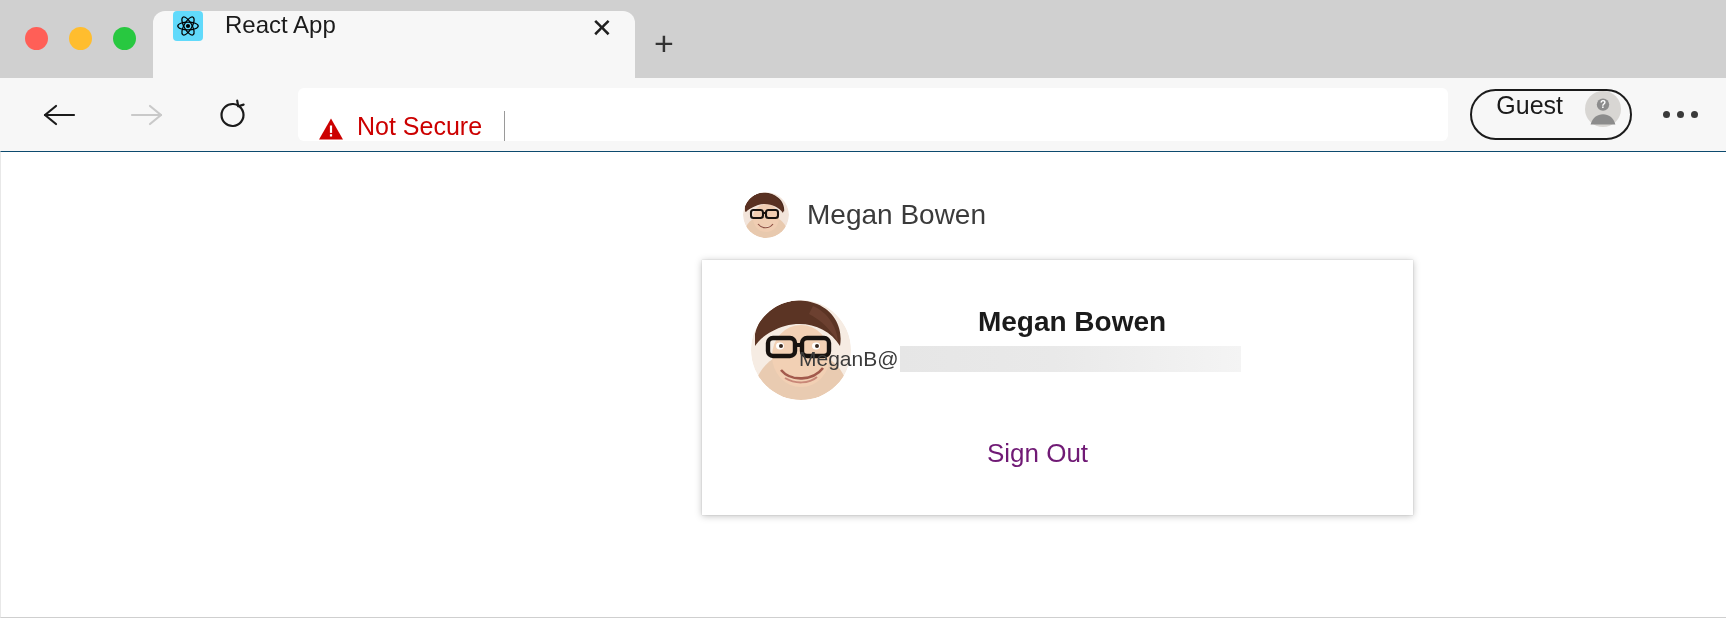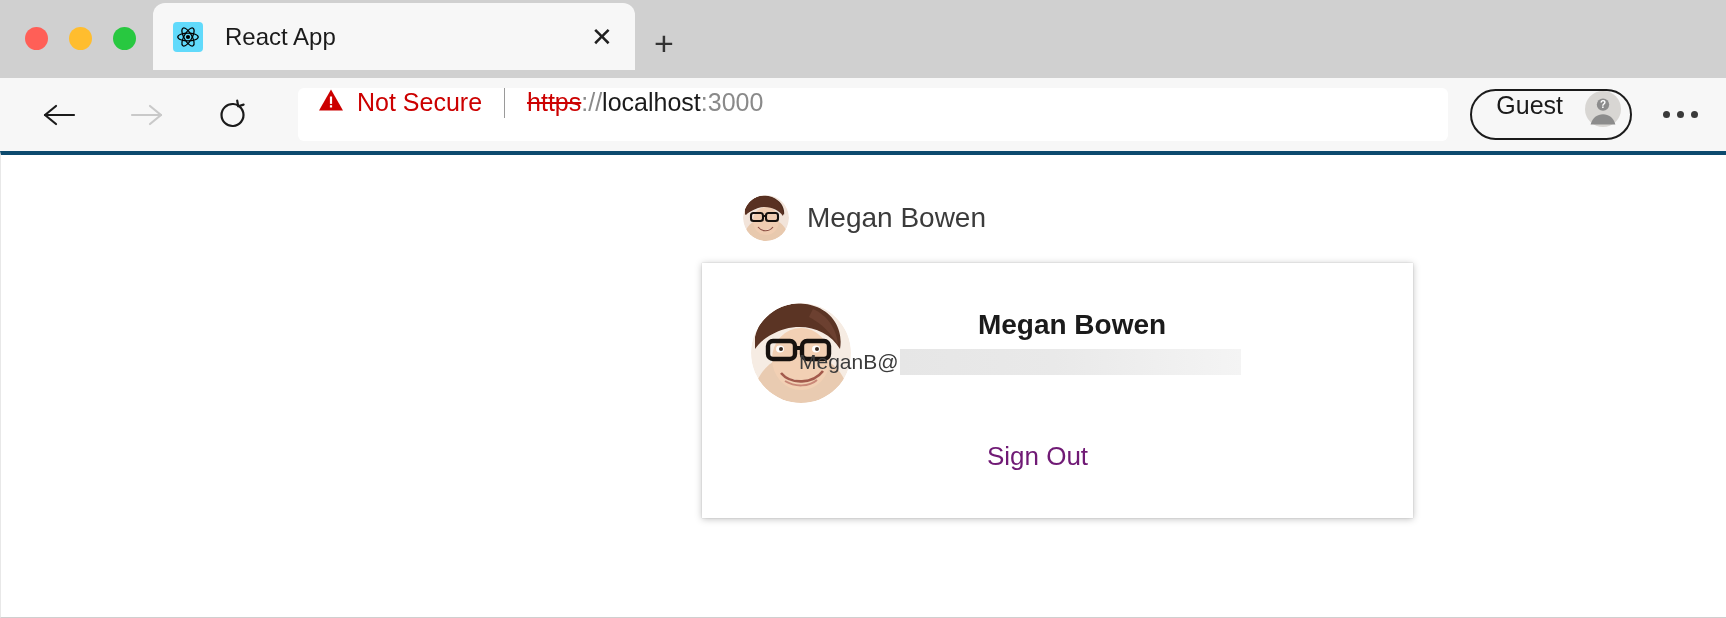--- a/index.html
+++ b/index.html
@@ -28,25 +28,25 @@
   .traffic-lights {
     position:absolute; left:25px; top:27px;
     display:flex; gap:21px; align-items:center;
   }
   .light { width:23px; height:23px; border-radius:50%; }
   .light-close   { background:#ff5f57; }
   .light-min     { background:#ffbd2e; }
   .light-max     { background:#28c840; }
 
   .tab {
-    position:absolute; left:153px; bottom:8px;
+    position:absolute; left:153px; bottom:0;
     width:482px; height:67px;
     background:#f7f7f7;
     border-radius:12px 12px 0 0;
-    display:flex; align-items:center;
+    display:flex; 
     padding:0 16px 0 20px;
   }
   .favicon {
     width:30px; height:30px; flex:none;
     background:#61dafb; border-radius:4px;
     display:flex; align-items:center; justify-content:center;
   }
   .tab-title {
     flex:1; margin-left:22px;
     font-size:24px; color:#1b1b1b;
@@ -76,21 +76,21 @@
     display:flex; align-items:center; justify-content:center;
     flex:none;
   }
   .nav-back   { margin-left:12px; }
   .nav-fwd    { margin-left:30px; }
   .nav-reload { margin-left:30px; }
 
   .omnibox {
     flex:1; height:53px; margin-left:38px; margin-right:22px;
     background:#ffffff; border-radius:6px;
-    display:flex; align-items:flex-start;
+    display:flex; align-items:flex-end;
     padding:0 20px;
   }
   .warn-triangle { width:26px; height:24px; flex:none; }
   .not-secure {
     font-size:25px; color:#cc0000;
     margin-left:13px; white-space:nowrap;
   }
   .omni-sep {
     width:1px; height:30px; background:#9a9a9a;
     margin:0 22px; flex:none;
@@ -113,21 +113,21 @@
   .overflow-menu {
     flex:none; width:52px; height:52px; margin-left:22px;
     display:flex; align-items:center; justify-content:center; gap:7px;
   }
   .dot { width:7px; height:7px; border-radius:50%; background:#3a3a3a; }
 
   
   .viewport {
     flex:1; background:#ffffff;
     position:relative; overflow:hidden;
-    border-top:4px solid #0c4a6e;
+    border-top:1px solid #0c4a6e;
     border-bottom:1px solid #cfcfcf;
     border-left:1px solid #e8e8e8;
   }
 
   .user-header {
     position:absolute; left:742px; top:40px;
     display:flex; align-items:center; gap:18px;
   }
   .avatar-sm { width:46px; height:46px; border-radius:50%; overflow:hidden; flex:none; }
   .user-header-name { font-size:28px; color:#3b3b3b; }
@@ -217,23 +217,20 @@
     </div>
 
     <div class="omnibox">
       <svg class="warn-triangle" viewBox="0 0 26 24">
         <path d="M13 1.5 L25 22.5 L1 22.5 Z" fill="#cc0000"></path>
         <rect x="11.9" y="8.5" width="2.2" height="7.4" fill="#ffffff"></rect>
         <rect x="11.9" y="17.2" width="2.2" height="2.3" fill="#ffffff"></rect>
       </svg>
       <span class="not-secure">Not Secure</span>
       <span class="omni-sep"></span>
-      <span class="url">
-        <span class="scheme">https</span><span class="punct">://</span><span class="host">localhost</span><span class="port">:3000</span>
-      </span>
     </div>
 
     <div class="profile-pill">
       <span class="profile-name">Guest</span>
       <svg class="guest-avatar" viewBox="0 0 36 36">
         <circle cx="18" cy="18" r="18" fill="#d8d6d3"></circle>
         <circle cx="18" cy="13.6" r="6.2" fill="#8c8c8c"></circle>
         <path d="M5.6 33.5 C7.4 26.6 12.3 23.2 18 23.2 C23.7 23.2 28.6 26.6 30.4 33.5 Z" fill="#8c8c8c"></path>
         <text x="18" y="17.4" font-family="'Liberation Sans', sans-serif" font-size="10" font-weight="bold" fill="#ffffff" text-anchor="middle">?</text>
       </svg>

